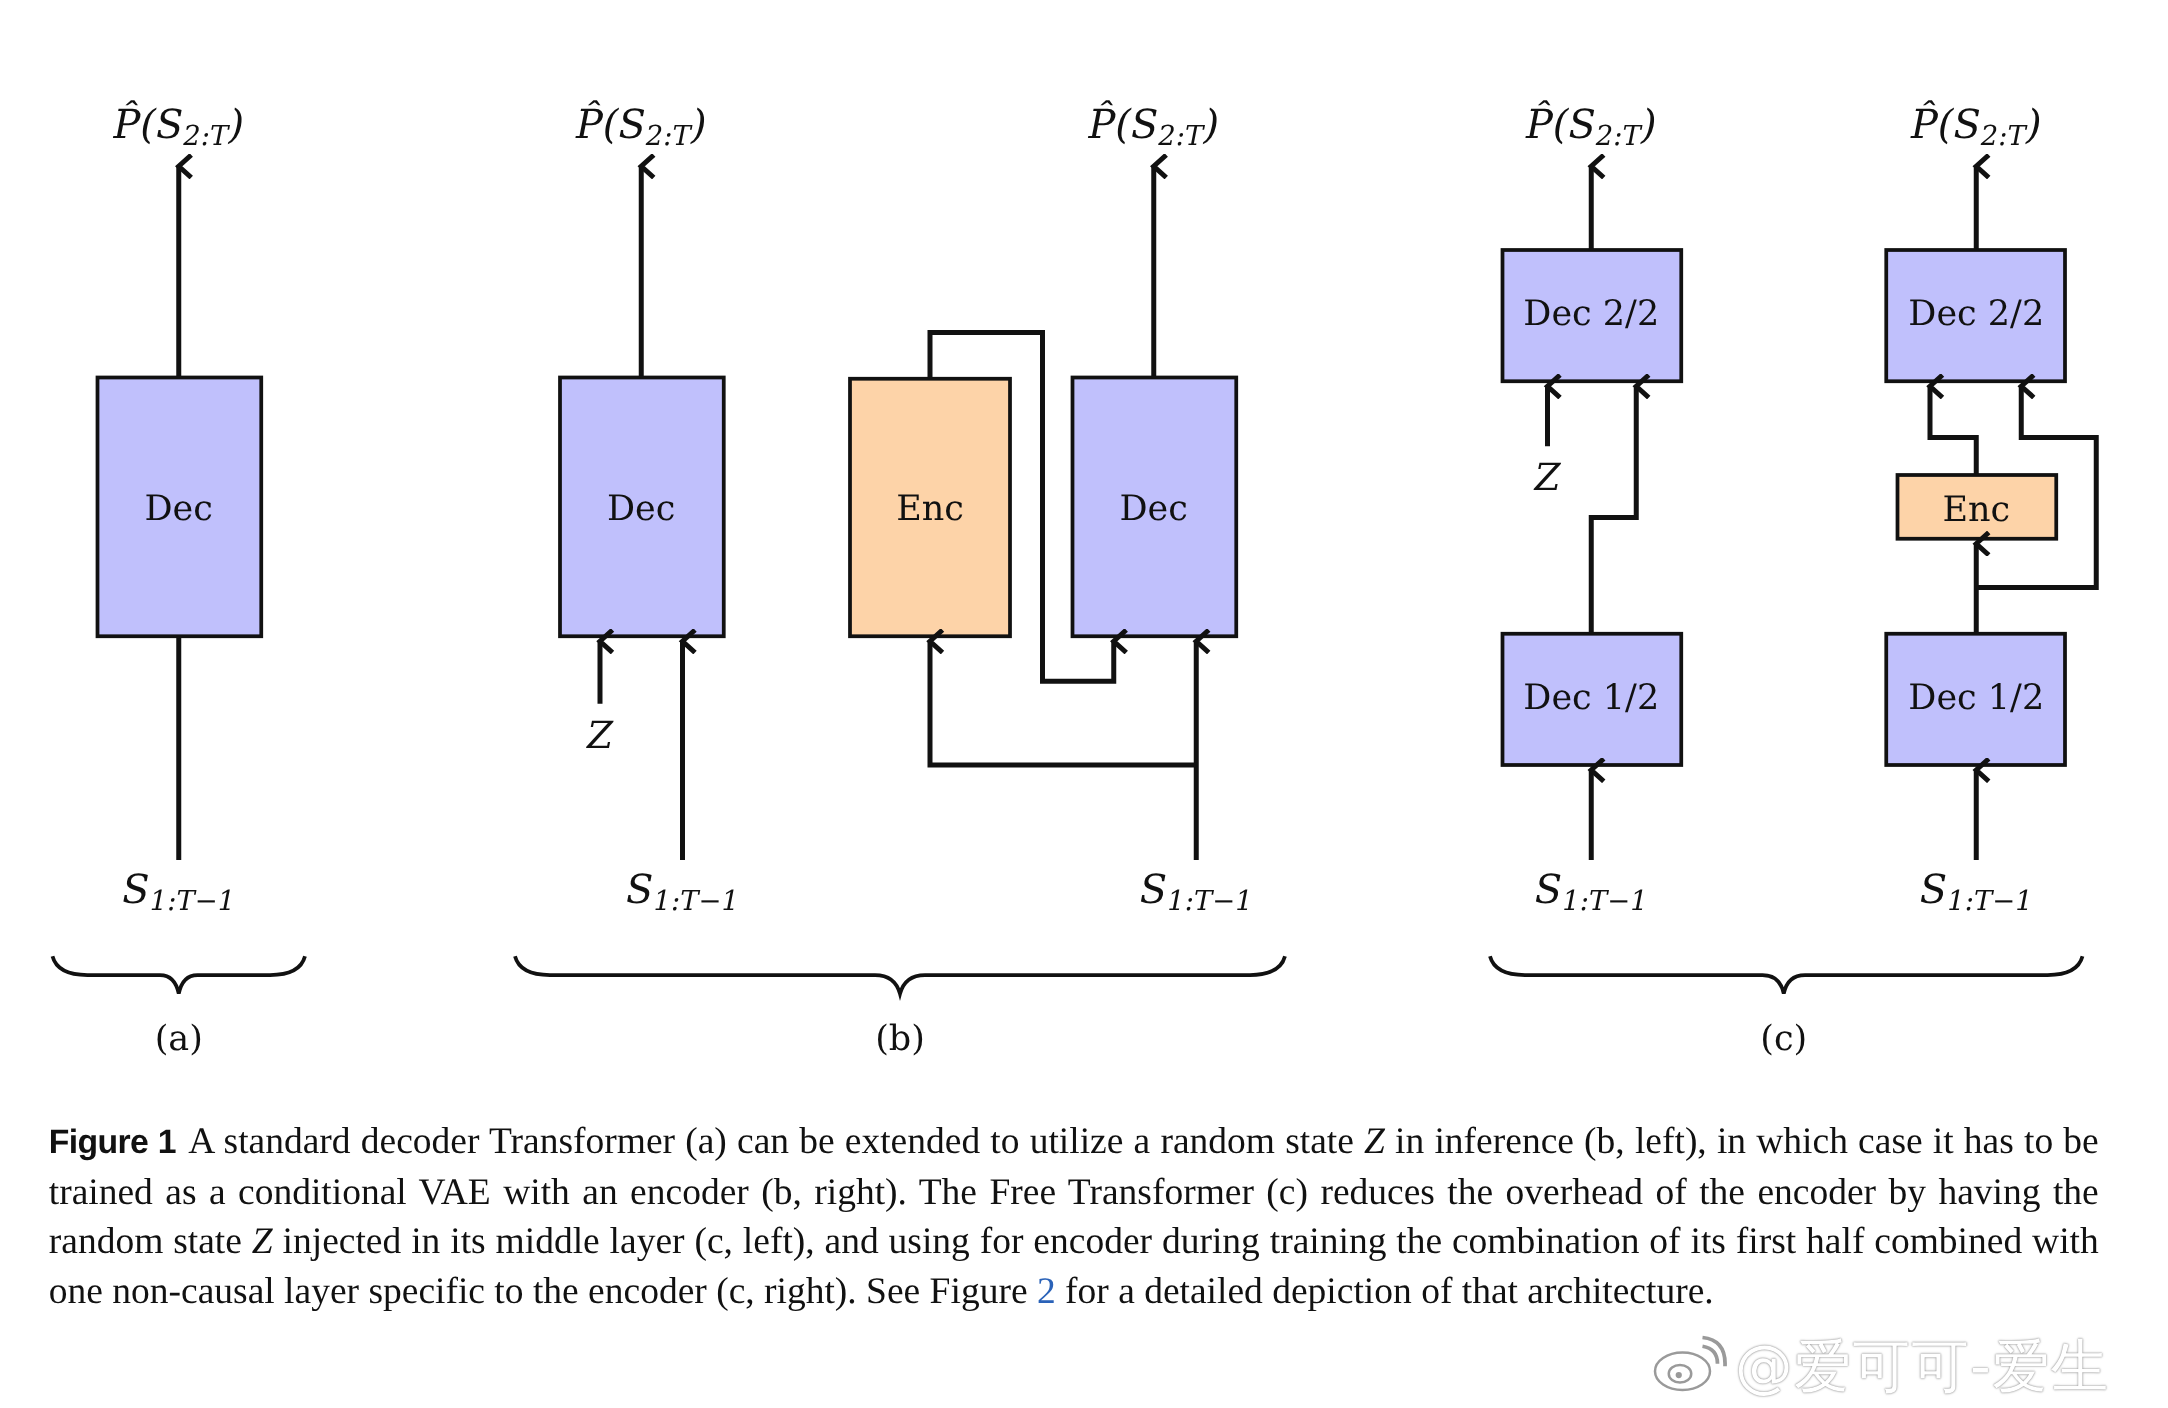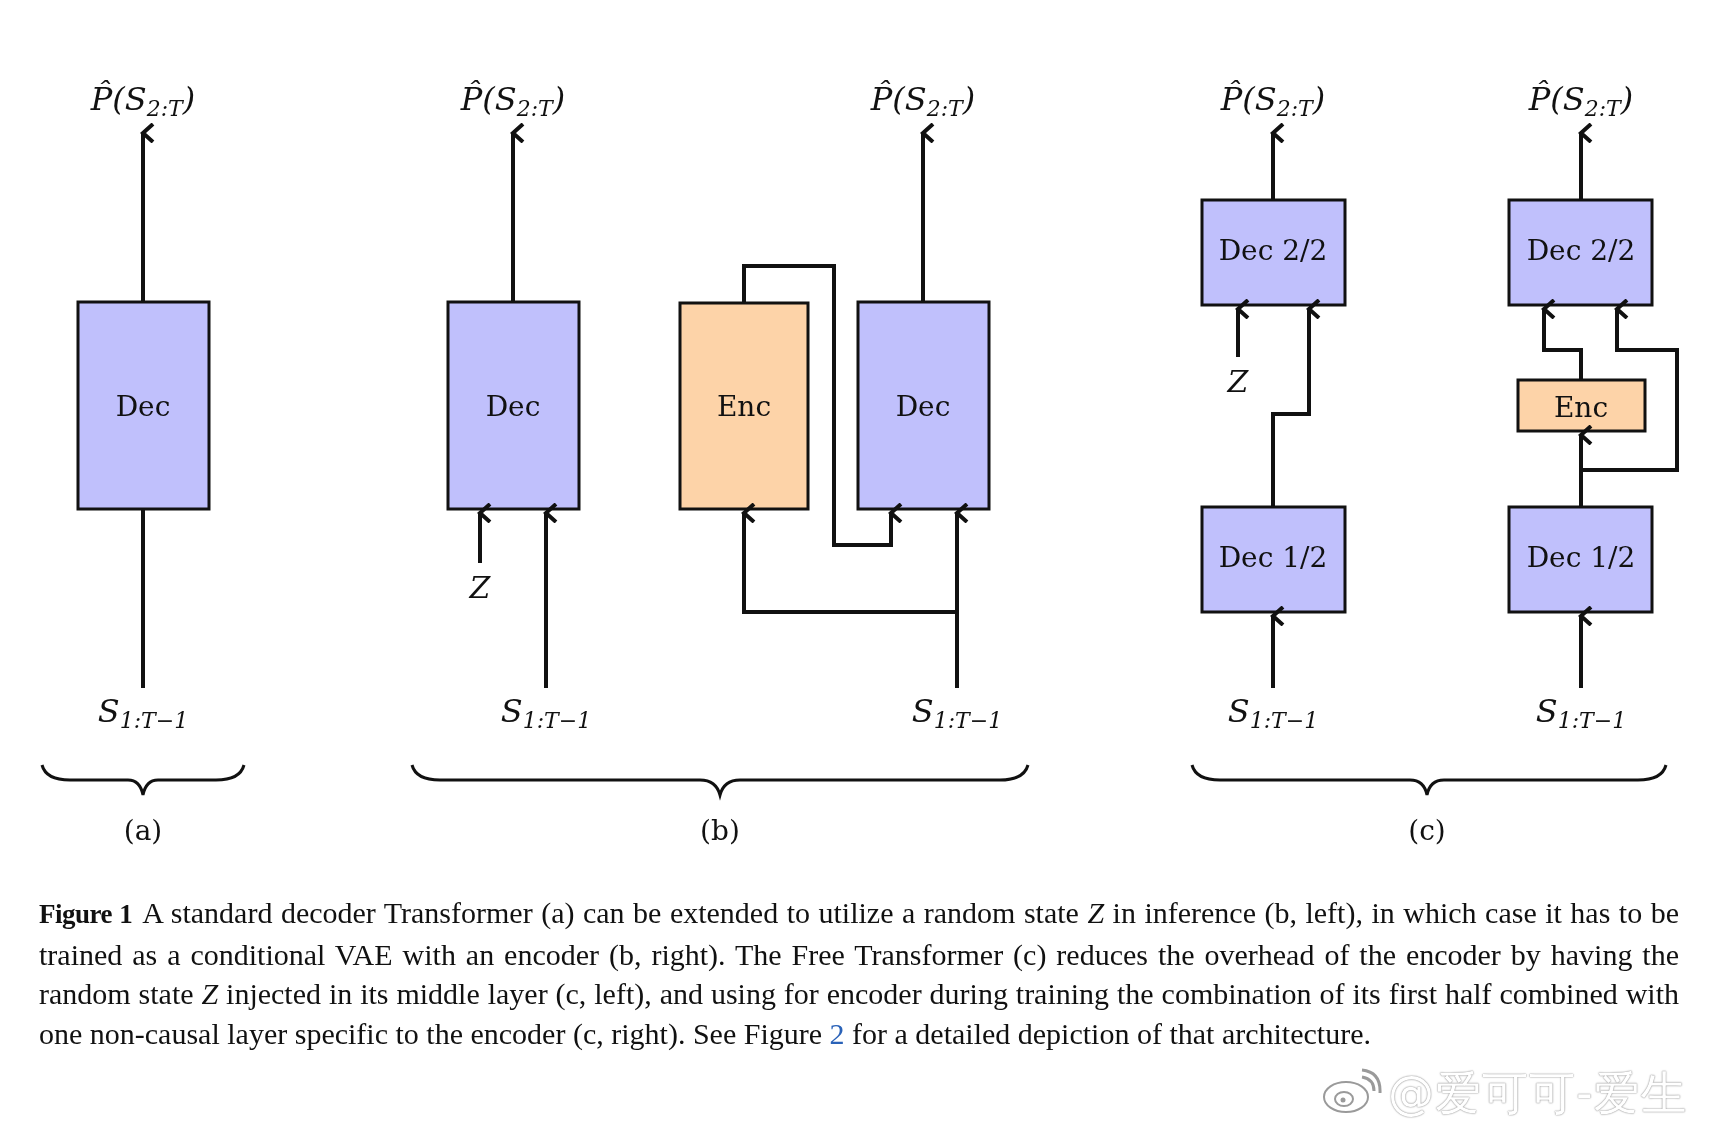--- a/index.html
+++ b/index.html
@@ -2,21 +2,21 @@
 <html><head>
 <meta charset="utf-8">
 <style>
   html, body { margin:0; padding:0; background:#ffffff; }
   body { width:1734px; height:1126px; position:relative; overflow:hidden; font-family:"DejaVu Serif", serif; color:#111; }
   #diagram { position:absolute; left:0; top:0; }
   .box-label { font-family:"DejaVu Serif", serif; font-size:28px; fill:#111; }
   .math { font-family:"DejaVu Serif", serif; font-style:italic; fill:#111; }
   .panel-label { font-family:"DejaVu Serif", serif; font-size:28px; fill:#111; }
   #caption { position:absolute; left:39px; top:893px; width:1640px; font-family:"Liberation Serif", serif; font-size:30px; line-height:39.5px; text-align:justify; color:#111; }
-  #caption .fig-label { font-family:Liberation Serif, serif; font-weight:bold; font-size:27px; margin-right:10px; letter-spacing:-0.5px; }
+  #caption .fig-label { font-family:Liberation Sans, sans-serif; font-weight:bold; font-size:27px; margin-right:10px; letter-spacing:-0.5px; }
   #caption .zvar { font-style:italic; }
   #caption .fig-link { color:#2a62b8; }
   #watermark { position:absolute; left:1322px; top:1063px; font-family:"DejaVu Sans", sans-serif; font-size:46px; color:#ffffff; text-shadow:0 0 2px #9a9a9a, 0 0 1px #888; letter-spacing:1px; }
   #watermark .weibo { display:inline-block; vertical-align:middle; margin-right:6px; }
 </style>
 </head>
 <body>
 
 <svg id="diagram" width="1734" height="880" viewBox="0 0 1734 880" xmlns="http://www.w3.org/2000/svg">
   <defs>

